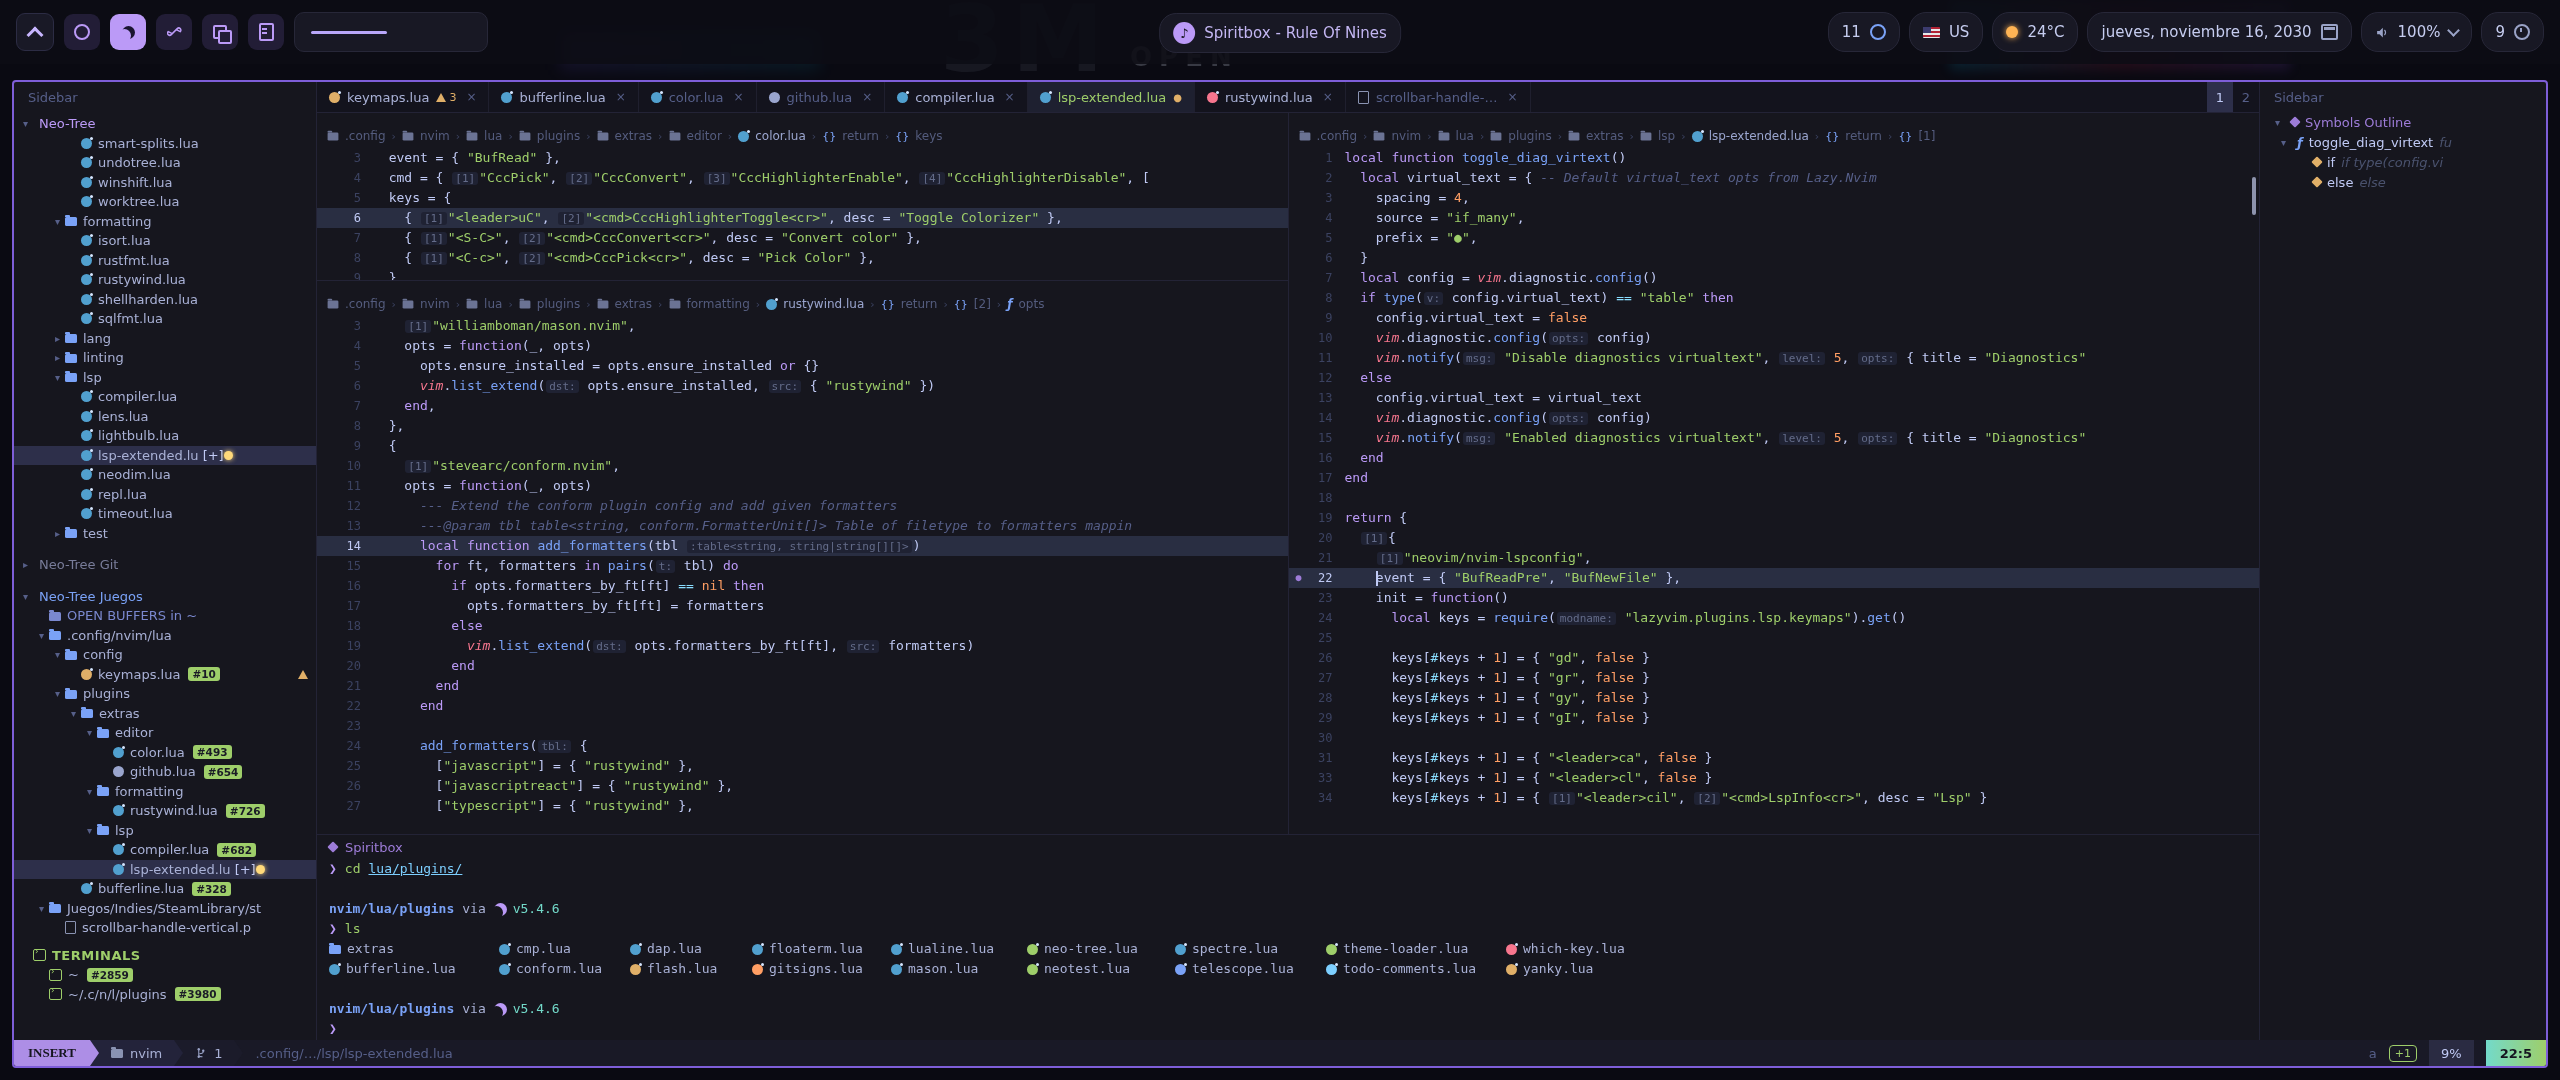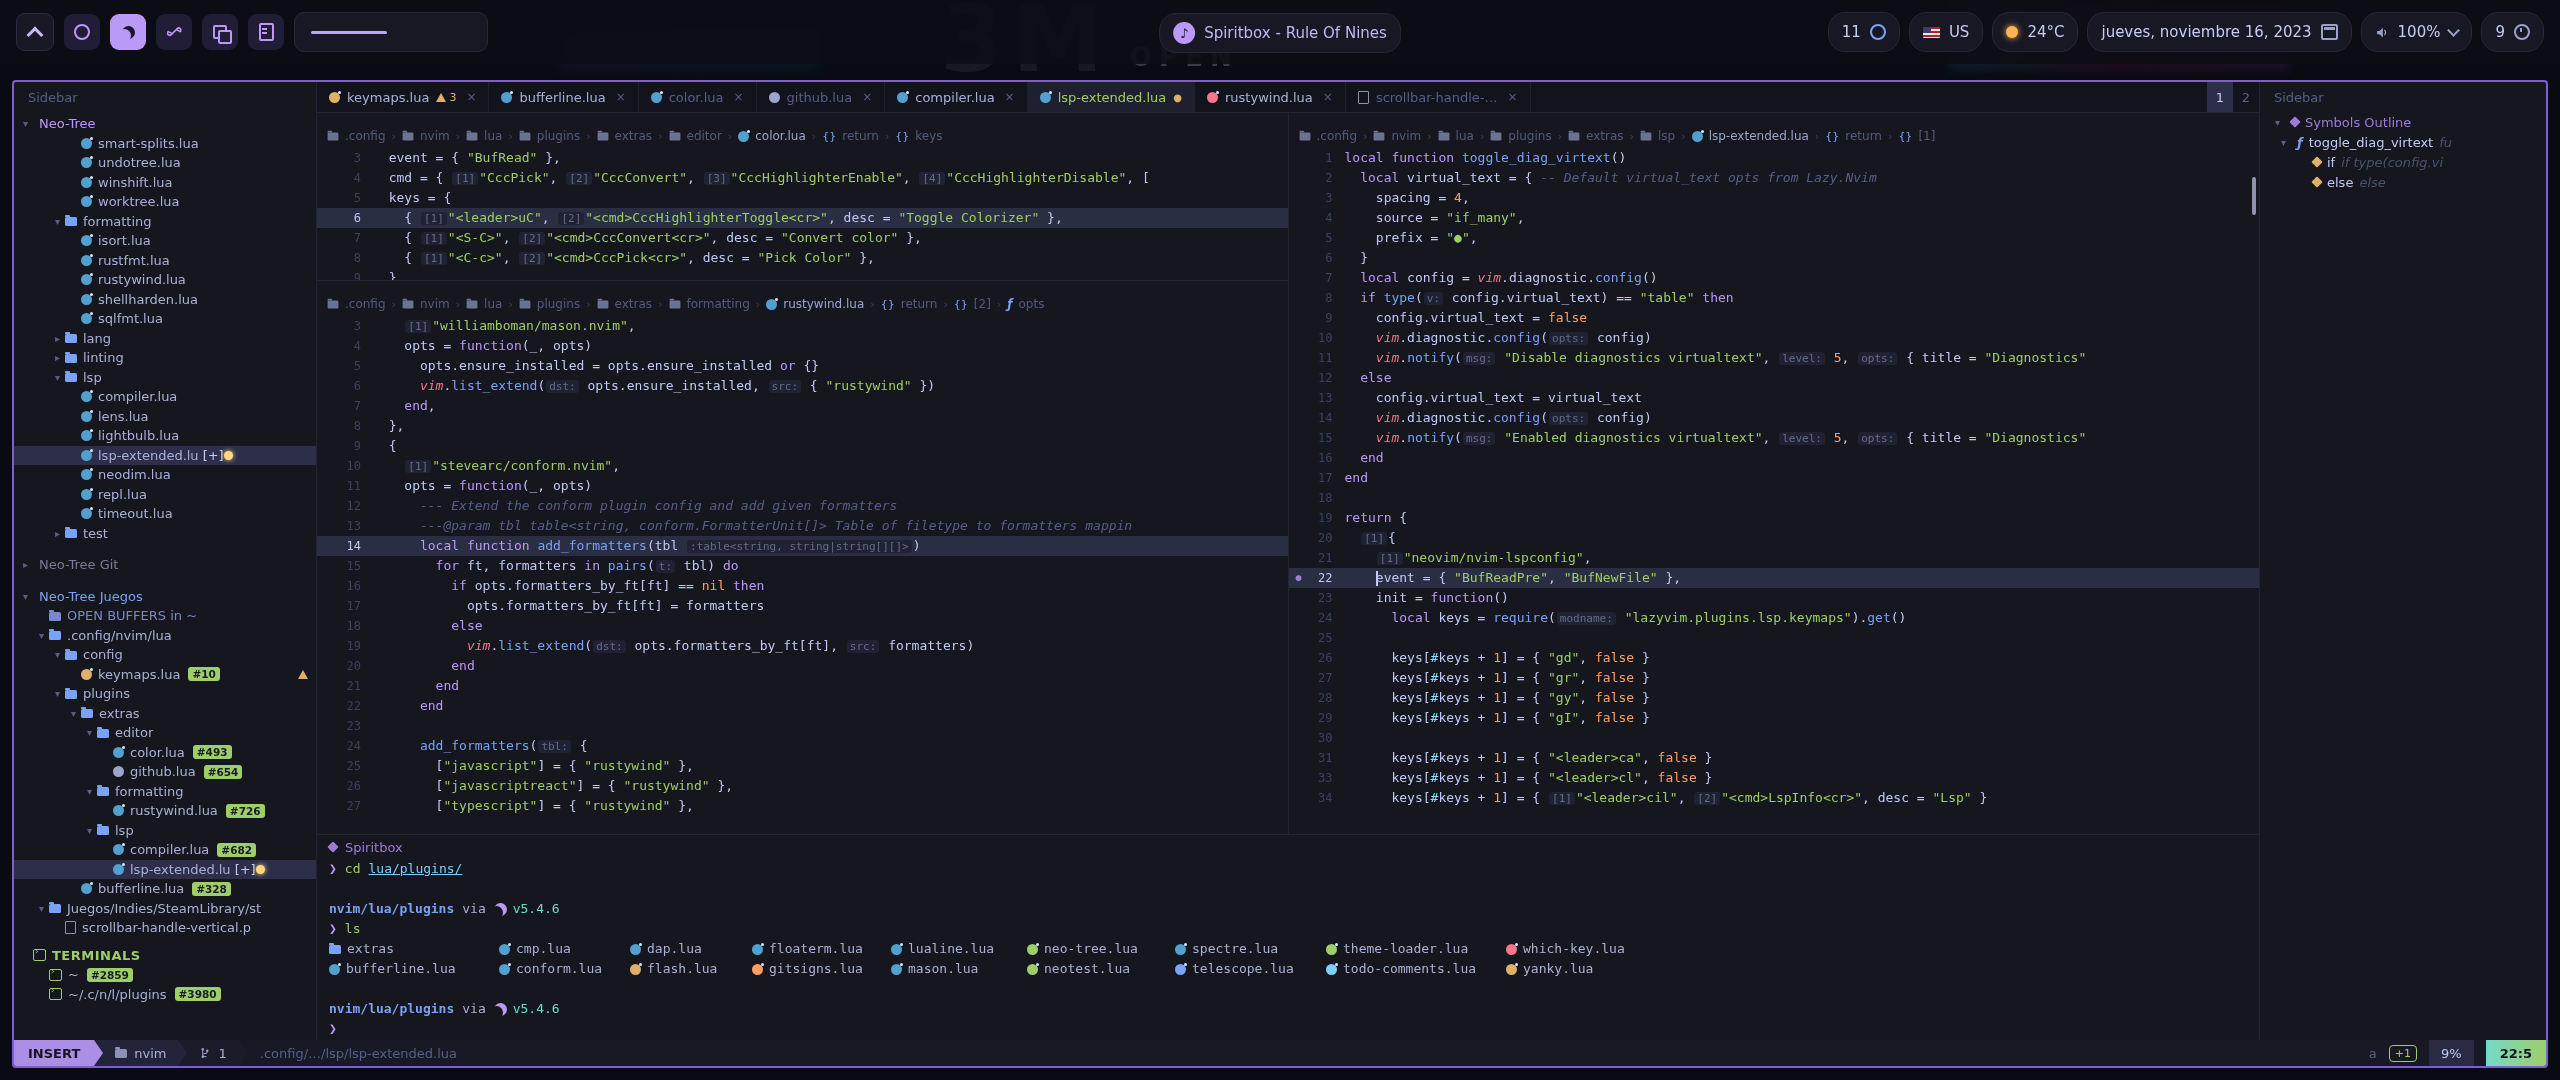--- a/index.html
+++ b/index.html
@@ -127,21 +127,21 @@
   .ft-files{display:grid;grid-template-columns:170px 131px 122px 139px 136px 148px 151px 180px auto;height:20px;align-items:center;}
   .ft-item{display:flex;align-items:center;gap:6px;color:#a9b1d6;white-space:nowrap;overflow:hidden;}
   .ft-moon{color:#bb9af7;}
   
   .ol-header{height:20px;display:flex;align-items:center;gap:6px;padding:0 10px;color:#9d7cd8;}
   .ol-row{height:20px;display:flex;align-items:center;gap:6px;padding:0 10px;white-space:nowrap;overflow:hidden;}
   .ol-label{color:#c0caf5;}
   .ol-hint{color:#4a526e;font-style:italic;overflow:hidden;}
   
   .statusline{height:26px;flex:none;display:flex;align-items:stretch;background:#191926;font-size:13px;overflow:hidden;}
-  .sl-mode{background:#ad8ee6;color:#15151f;font-weight:bold;padding:0 14px;display:flex;align-items:center;}
+  .sl-mode{background:#ad8ee6;color:#15151f;font-weight:bold;padding:0 14px;display:flex;align-items:center;font-family:Liberation Serif, serif;}
   .sl-t1{width:0;height:0;border-top:13px solid transparent;border-bottom:13px solid transparent;border-left:9px solid #ad8ee6;background:#23233a;}
   .sl-seg{display:flex;align-items:center;gap:7px;padding:0 12px;background:#23233a;color:#a9b1d6;}
   .sl-t2{width:0;height:0;border-top:13px solid transparent;border-bottom:13px solid transparent;border-left:9px solid #23233a;background:#1b1b2a;}
   .sl-branch{background:#1b1b2a;}
   .sl-t3{width:0;height:0;border-top:13px solid transparent;border-bottom:13px solid transparent;border-left:9px solid #1b1b2a;}
   .sl-path{display:flex;align-items:center;color:#565f89;padding-left:12px;}
   .sl-right{margin-left:auto;display:flex;align-items:center;gap:12px;padding-right:0;}
   .sl-enc{color:#565f89;}
   .sl-chip{border:1px solid #9ece6a;color:#9ece6a;border-radius:4px;padding:0 5px;font-size:11px;height:15px;line-height:15px;}
   .sl-pct{background:#2a2b42;color:#c0caf5;display:flex;align-items:center;padding:0 12px;height:26px;}
@@ -193,21 +193,21 @@
       </div>
       <div class="pill">
         <span class="ic-flag"></span>
         <span>US</span>
       </div>
       <div class="pill">
         <span class="ic-sun"></span>
         <span>24°C</span>
       </div>
       <div class="pill">
-        <span>jueves, noviembre 16, 2023</span>
+        <span>jueves, noviembre 16, 2030</span>
         <span class="ic-cal"></span>
       </div>
       <div class="pill">
         <svg width="14" height="13" viewBox="0 0 16 16">
             <path d="M2 6 h3 l4 -4 v12 l-4 -4 h-3 z" fill="#9aa3c7"></path>
             <path d="M11 5 a4 4 0 0 1 0 6" stroke="#9aa3c7" stroke-width="1.5" fill="none"></path>
           </svg>
         <span>100%</span>
         <span class="ic-chev-dn"></span>
       </div>

